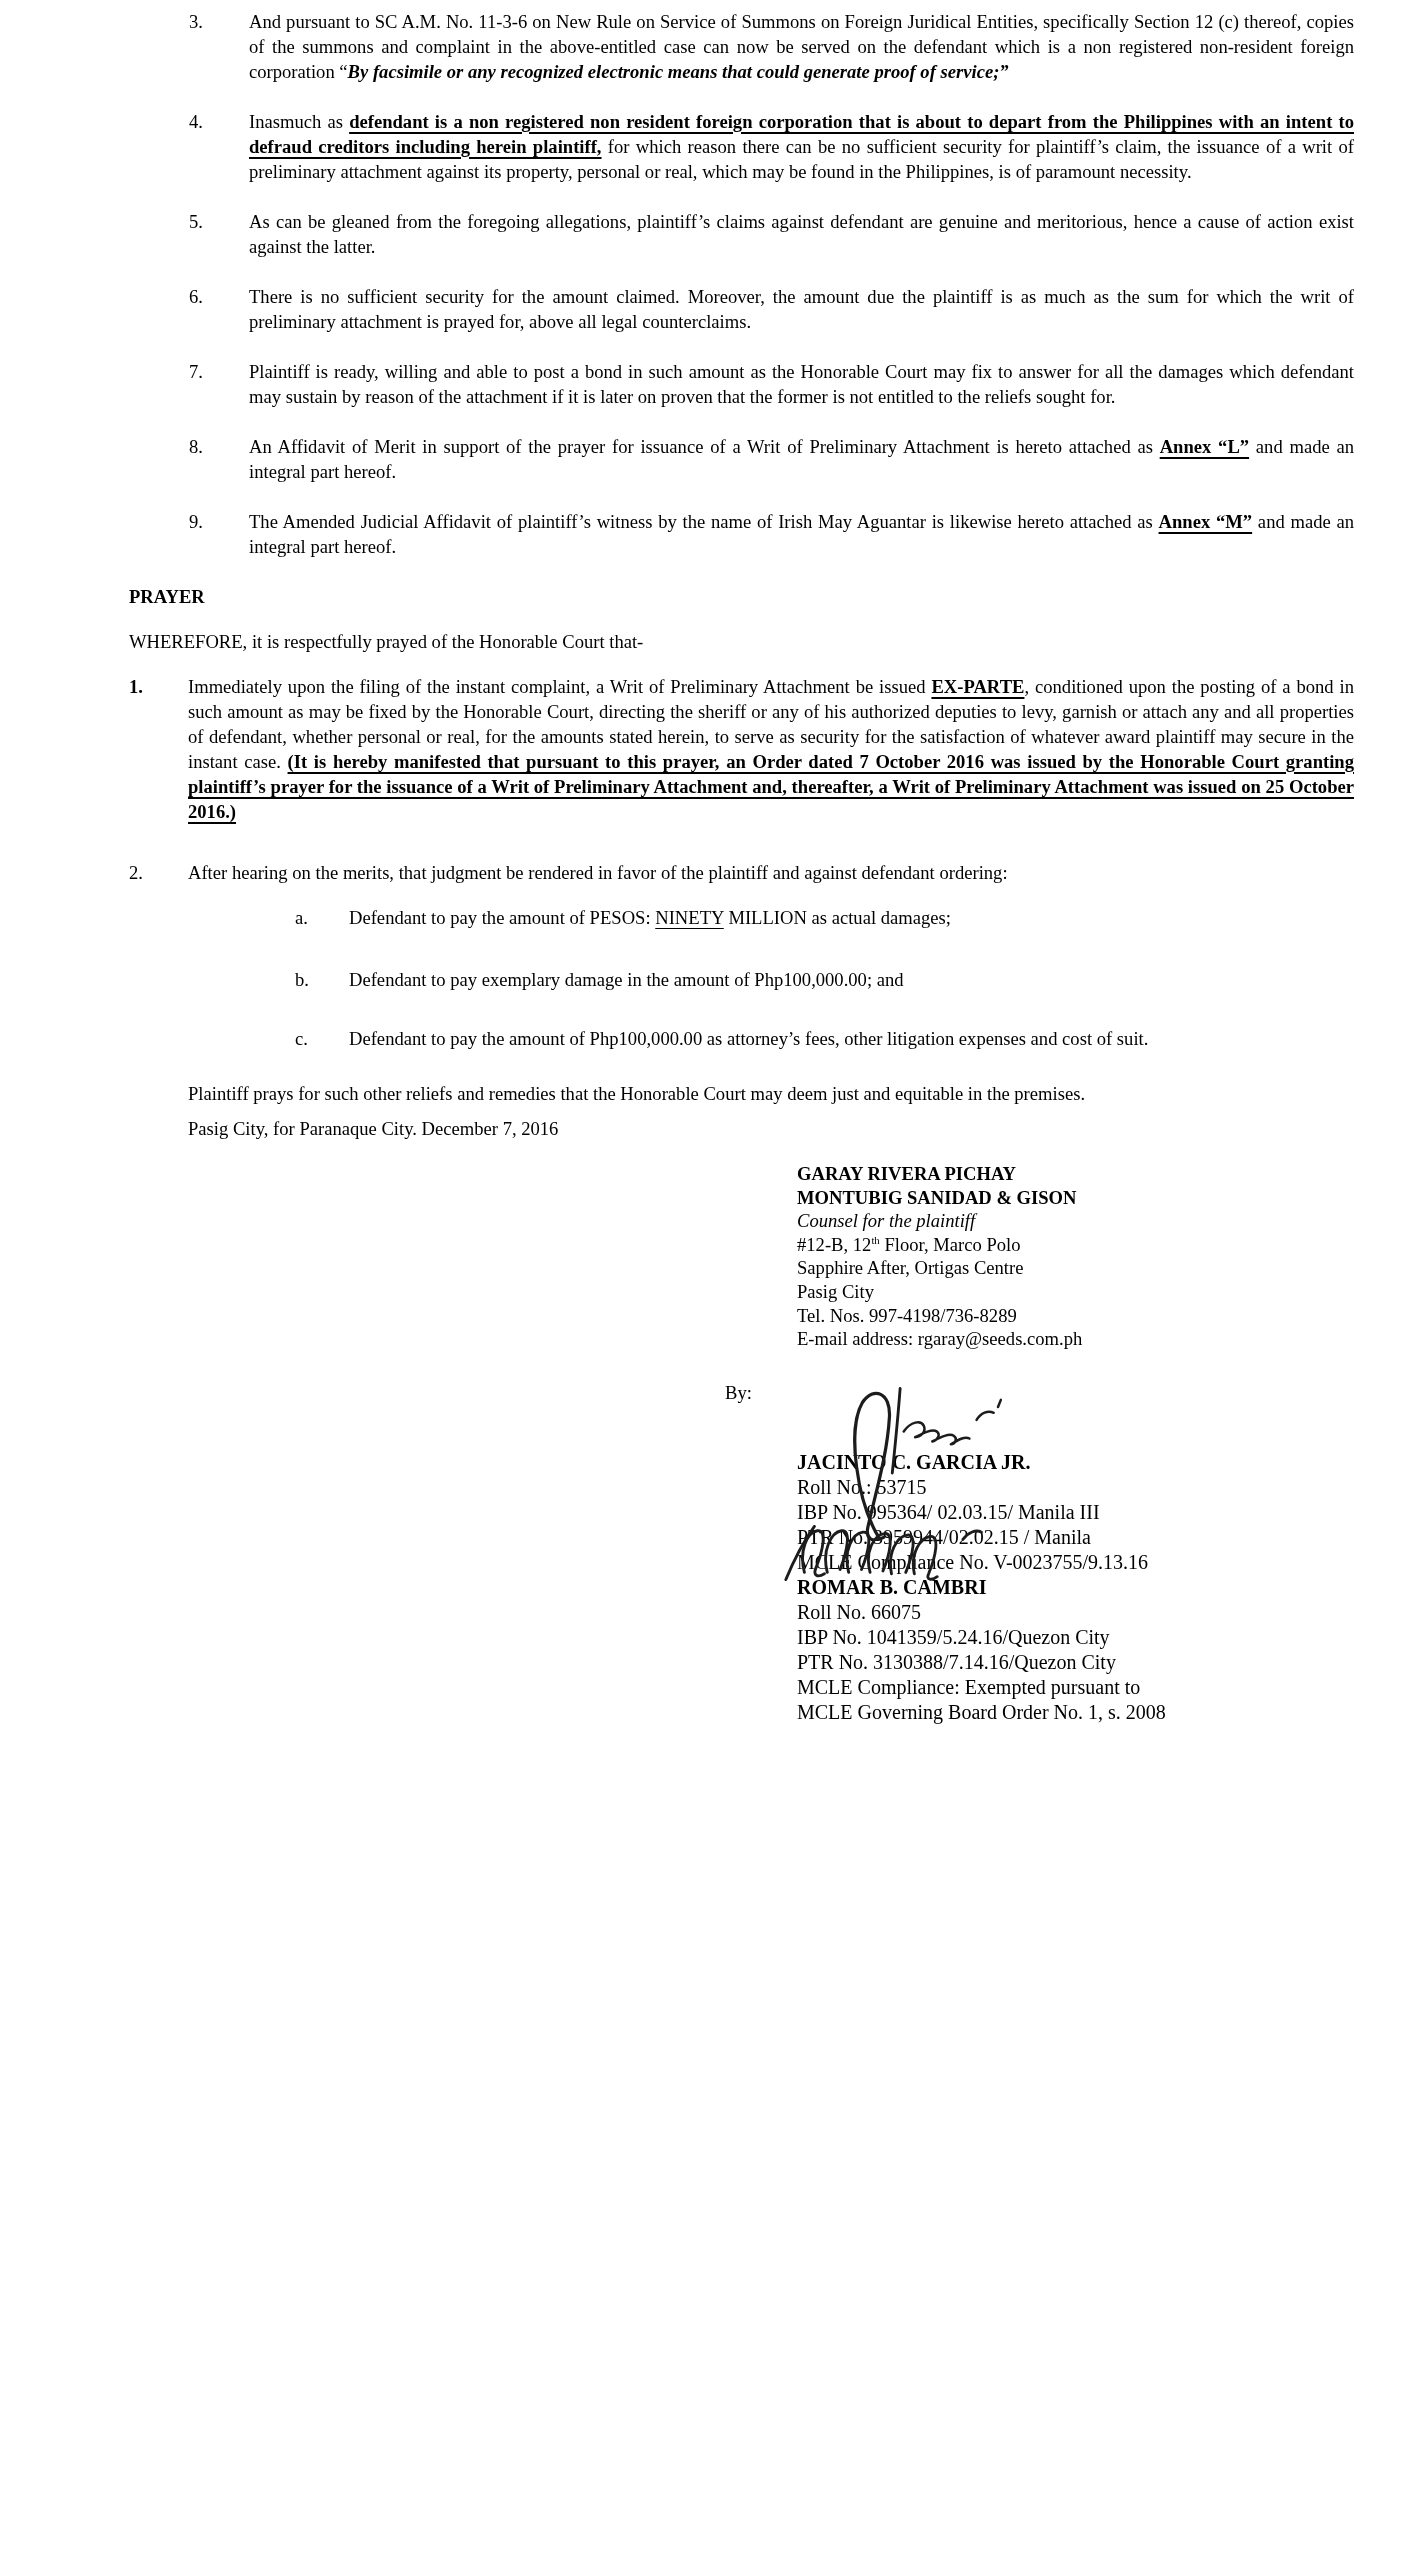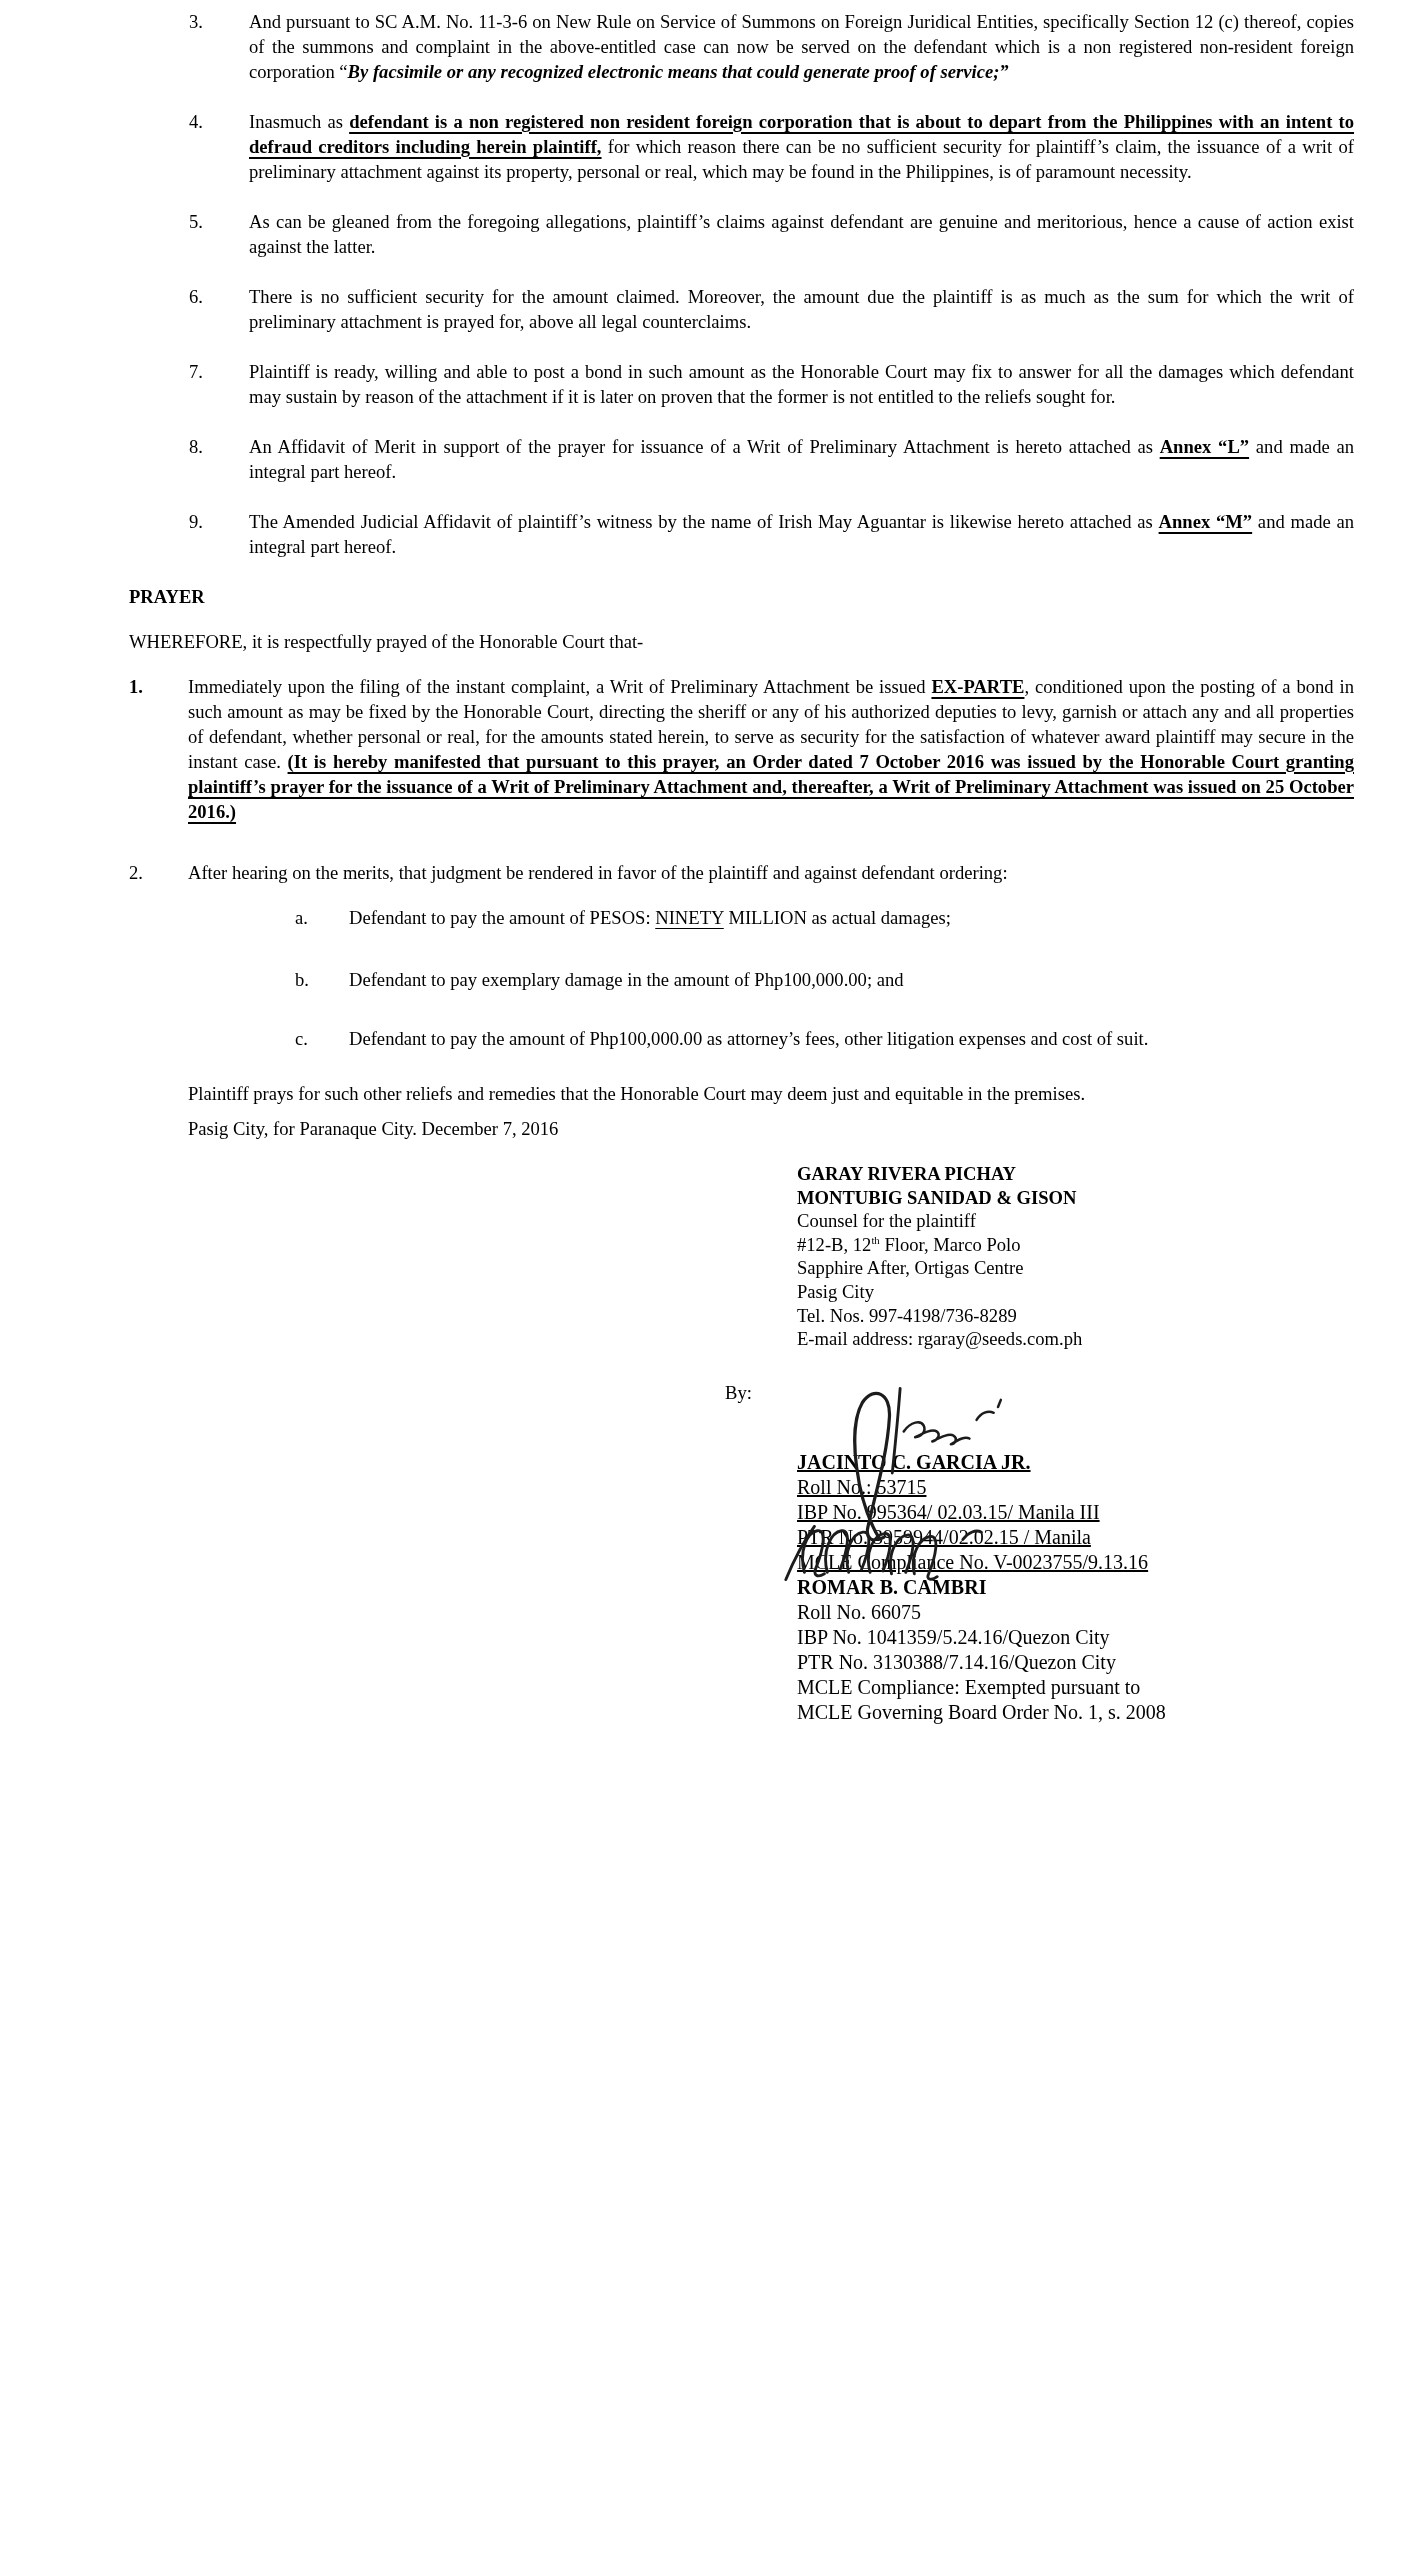--- a/index.html
+++ b/index.html
@@ -59,34 +59,34 @@
   .suba { margin-bottom: 37px; }
   .subb { margin-bottom: 34px; }
   .subc { margin-bottom: 30px; }
   .closing { margin: 0 0 10px 59px; }
   .dateline { margin: 0 0 21.4px 59px; }
   .firm-block {
     margin-left: 668px;
     line-height: 23.6px;
   }
   .firm-bold { font-weight: bold; }
-  .firm-italic { }
+  .firm-italic { font-style: italic; }
   sup.ord {
     font-size: 0.58em;
     vertical-align: super;
     line-height: 0;
   }
   .by-label { margin: 29px 0 0 596px; }
   .atty-block {
     position: relative;
     margin-left: 668px;
     font-size: 20px;
     line-height: 25px;
   }
-  .atty-block.first { margin-top: 45px; text-decoration: underline; }
+  .atty-block.first { margin-top: 45px; }
   .atty-block.second { }
   .atty-name { font-weight: bold; }
   .sig {
     position: absolute;
     pointer-events: none;
   }
   .sig svg { display: block; width: 100%; height: 100%; }
   .sig path {
     fill: none;
     stroke: #1c1c1c;

